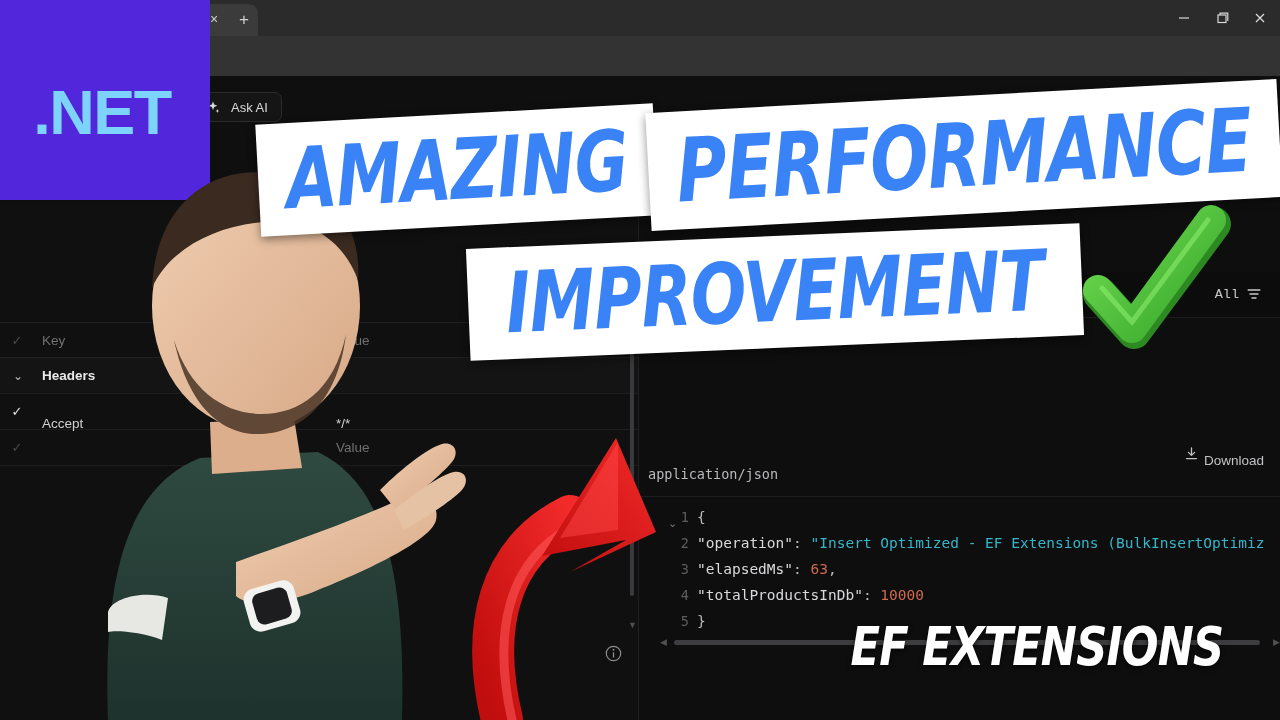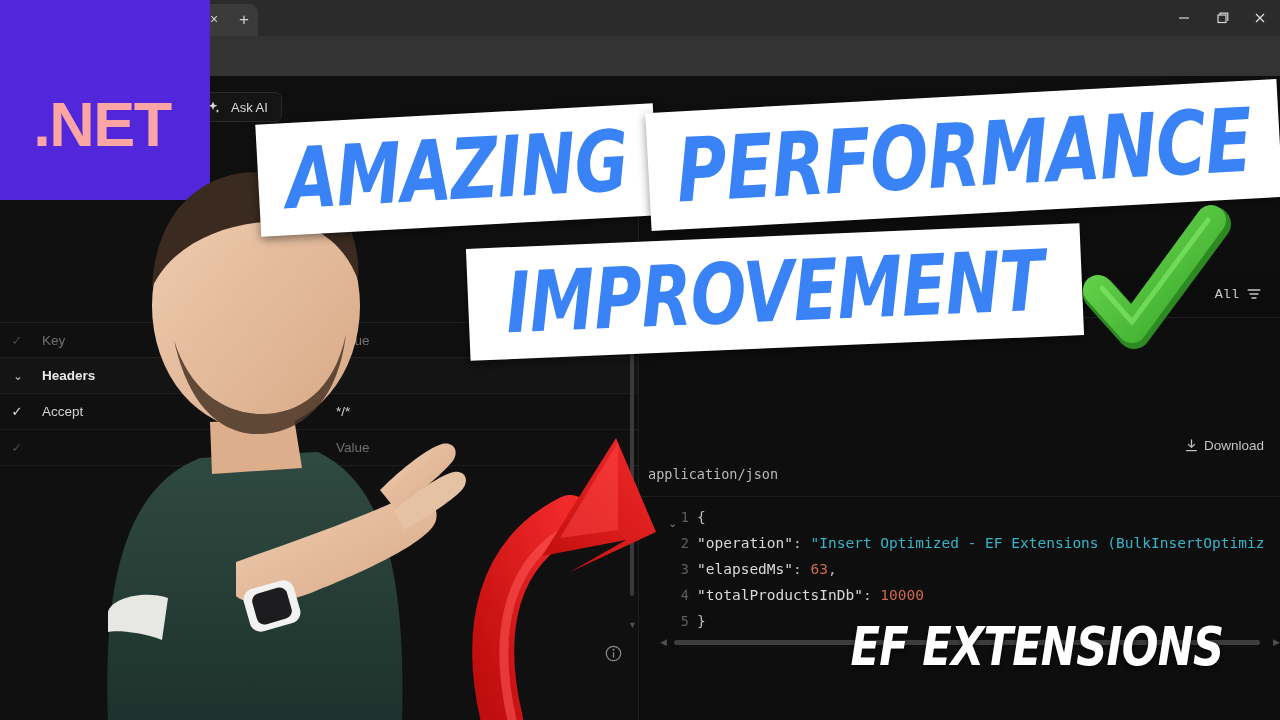--- a/index.html
+++ b/index.html
@@ -61,34 +61,34 @@
   .r3 { top:224px; }
   .cellchk { position:absolute; left:8px; top:9px; width:18px; height:18px; text-align:center;
              font-size:13px; line-height:18px; }
   .chk-on { color:#e3e3e3; } .chk-off { color:#4a4a4c; }
   .chev { position:absolute; left:10px; top:9px; width:16px; height:18px; color:#b9b9bb;
           font-size:12px; line-height:18px; text-align:center; }
   .cellkey { position:absolute; left:42px; top:8px; width:290px; height:20px;
              font-size:13.5px; line-height:20px; }
   .cellval { position:absolute; left:336px; top:8px; width:290px; height:20px;
              font-size:13.5px; line-height:20px; }
-  .muted { color:#6f7072; } .strong { color:#e9e9ea; font-weight:bold; } .plain { color:#d2d2d4; }
+  .muted { color:#6f7072; } .strong { color:#e9e9ea; font-weight:bold; } .plain { color:#d2d2d4;margin-top:12px; }
   .infoicon { position:absolute; left:604px; top:438px; width:19px; height:19px; cursor:pointer; }
 
   .vsplit { position:absolute; left:638px; top:130px; width:1px; height:514px; background:#1f1f21; }
 
   
   .respane { position:absolute; left:639px; top:130px; width:641px; height:514px; background:#0e0e0f; }
   .resphdr { position:absolute; left:639px; top:196px; width:641px; height:46px;
              background:#0c0c0d; border-bottom:1px solid #1d1d1f; }
   .allfilter { position:absolute; right:18px; top:210px; display:flex; align-items:center; gap:7px; cursor:pointer; }
   .allfilter .lbl { color:#c8c8ca; font-size:13.5px;font-family:Liberation Mono, monospace; }
 
   .dlbtn { position:absolute; right:16px; top:362px; display:flex; align-items:center; gap:5px; cursor:pointer; }
-  .dlbtn .lbl { color:#c2c2c4; font-size:13.5px; }
+  .dlbtn .lbl { color:#c2c2c4; font-size:13.5px;margin-top:15px; }
 
   .ctype { position:absolute; left:648px; top:390px; color:#b9babc; font-size:13.5px;
            font-family:"DejaVu Sans Mono", monospace; }
   .ctypeline { position:absolute; left:639px; top:420px; width:641px; height:1px; background:#1d1d1f; }
 
   .code { position:absolute; left:639px; top:428px; width:641px; height:140px;
           font-family:"DejaVu Sans Mono", monospace; font-size:14.5px; line-height:26px; }
   .gutter { position:absolute; left:0; top:0; width:58px; height:140px; color:#5c5d5f;
             font-size:13.5px; text-align:right; }
   .gutter div { padding-right:8px; height:26px; line-height:26px; }
@@ -104,22 +104,22 @@
   .hscroll .ra { position:absolute; right:0; top:1px; color:#505052; font-size:9px; }
   .vscroll { position:absolute; left:628px; top:250px; width:8px; height:300px; }
   .vscroll .vtrack { position:absolute; left:2px; top:10px; width:4px; height:260px;
                      background:#3a3a3c; border-radius:3px; }
   .vscroll .ua { position:absolute; left:0; top:-4px; color:#4e4e50; font-size:9px; }
   .vscroll .da { position:absolute; left:0; bottom:-4px; color:#4e4e50; font-size:9px; }
 
   
   .netbadge { position:absolute; left:0; top:0; width:210px; height:200px; background:#5227dc;
               z-index:40; display:flex; align-items:flex-end; justify-content:center; }
-  .netbadge span { color:#fca5a5; font-size:63px; font-weight:bold; letter-spacing:-1.5px;
-                   padding-bottom:40px; margin-left:-6px; }
+  .netbadge span { color:#7dd3fc; font-size:63px; font-weight:bold; letter-spacing:-1.5px;
+                   padding-bottom:52px; margin-left:-6px; }
 
   .person { position:absolute; left:50px; top:92px; width:460px; height:628px; z-index:45; }
 
   
   .hl { position:absolute; z-index:60; background:#fff; display:flex; align-items:center;
         justify-content:center; box-shadow:0 3px 10px rgba(0,0,0,.45); }
   .hl span { color:#3a83f7; font-weight:bold; font-style:italic; letter-spacing:-1px;
              font-family:"DejaVu Sans", sans-serif; transform:scaleX(.78); white-space:nowrap; }
 
   .hl-a { left:258px; top:114px;  width:398px; height:112px; transform:rotate(-3.1deg); }

